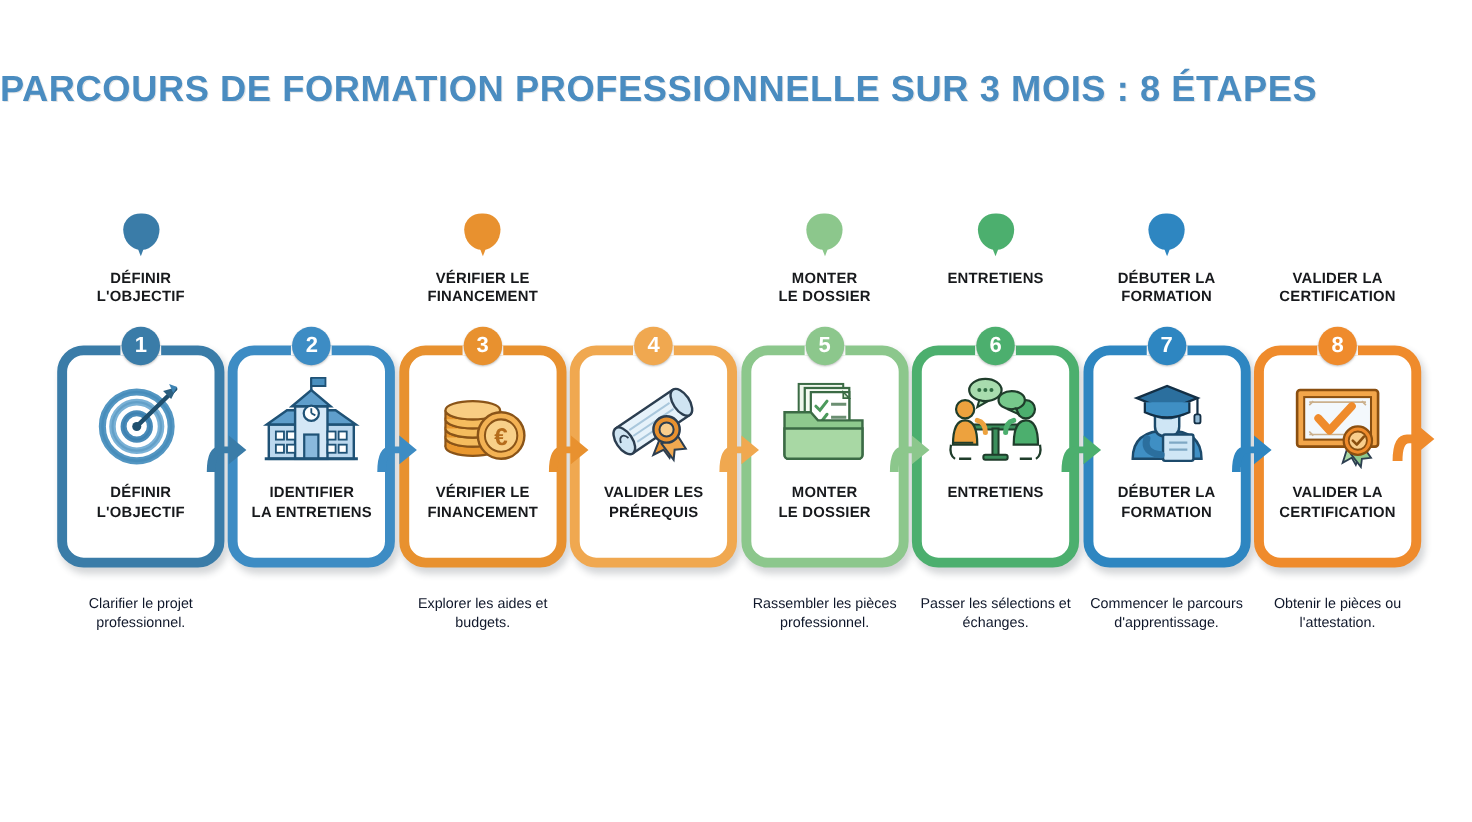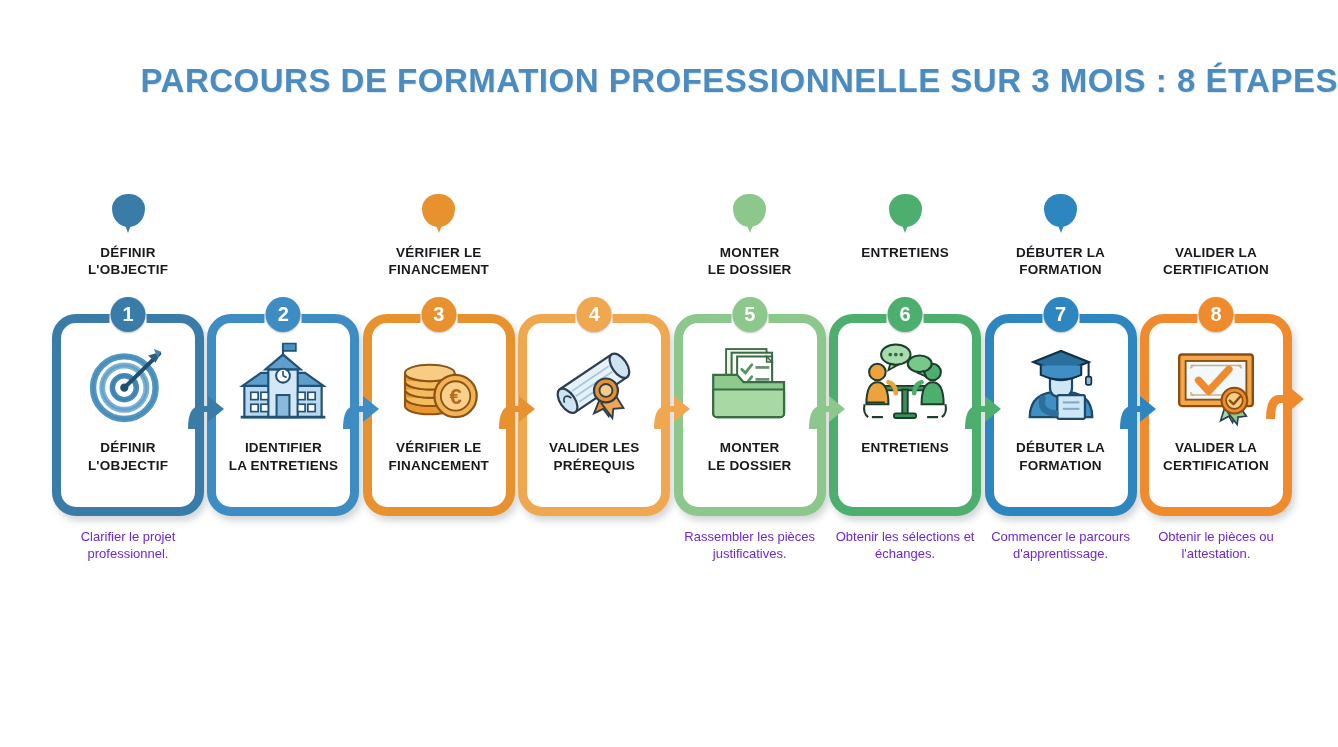--- a/index.html
+++ b/index.html
@@ -12,21 +12,21 @@
   }
   #infographic {
     position: relative;
     width: 1338px;
     height: 747px;
   }
   
   #title {
     position: absolute;
     top: 62px; left: 0; width: 1338px;
-    text-align: right;
+    text-align: left;
     font-size: 33px;
     font-weight: bold;
     letter-spacing: 0.5px;
     color: #4a8cc0;
     text-shadow: 1px 1px 0 rgba(0,0,0,0.10);
   }
   
   #track {
     position: absolute;
     top: 190px; left: 52px;
@@ -124,26 +124,26 @@
     text-align: center;
     font-size: 13.5px;
     font-weight: bold;
     line-height: 1.3;
     color: #17191c;
     letter-spacing: 0.2px;
     padding: 0 2px;
   }
   
   .caption {
-    margin-top: 12px;
+    margin-top: 24px;
     width: 152px;
     text-align: center;
     font-size: 13px;
     line-height: 1.32;
-    color: #6d28d9;
+    color: #0f172a;
   }
   
   .arrow {
     position: absolute;
     top: 197px;
     left: 50%;
     transform: translateX(-50%);
     width: 42px; height: 46px;
     z-index: 5;
   }
@@ -282,20 +282,21 @@
         <circle cx="68" cy="63" r="16" fill="#f8d089" stroke="#8a5418" stroke-width="2"></circle>
         <text x="68" y="72" font-family="Liberation Sans, sans-serif" font-size="24" font-weight="bold" fill="#b56c1c" text-anchor="middle">€</text>
       </svg>
             </div>
             <div class="card-label">
               <div>VÉRIFIER LE</div>
               <div>FINANCEMENT</div>
             </div>
           </div>
         </div>
+        <div class="caption">Explorer les aides et budgets.</div>
       </div>
       <div class="gap">
         <div class="arrow"><svg viewBox="0 0 42 46" width="42" height="46">
             <path d="M3 42 Q3 19 15 19 H23 V9 L39 22 L23 35 V25 H17 Q11 25 11 42 Z" fill="#e8912f"></path>
           </svg></div>
       </div>
       <div class="step">
         <div class="pinwrap"></div>
         <div class="toplabel">
           <div></div>
@@ -360,21 +361,21 @@
         <path d="M10 40 h26 l7 8 h44 v34 a4 4 0 0 1 -4 4 H14 a4 4 0 0 1 -4 -4 Z" fill="#8ec98e" stroke="#3b6b45" stroke-width="2.4"></path>
         <path d="M10 56 h77 v26 a4 4 0 0 1 -4 4 H14 a4 4 0 0 1 -4 -4 Z" fill="#a8d8a4" stroke="#3b6b45" stroke-width="2.4"></path>
       </svg>
             </div>
             <div class="card-label">
               <div>MONTER</div>
               <div>LE DOSSIER</div>
             </div>
           </div>
         </div>
-        <div class="caption">Rassembler les pièces justificatives.</div>
+        <div class="caption">Rassembler les pièces professionnel.</div>
       </div>
       <div class="gap">
         <div class="arrow"><svg viewBox="0 0 42 46" width="42" height="46">
             <path d="M3 42 Q3 19 15 19 H23 V9 L39 22 L23 35 V25 H17 Q11 25 11 42 Z" fill="#8cc78c"></path>
           </svg></div>
       </div>
       <div class="step">
         <div class="pinwrap">
           <div class="pin" style="background:#4caf6e;color:#4caf6e"></div>
         </div>
@@ -410,21 +411,21 @@
         <ellipse cx="66" cy="28" rx="13" ry="9" fill="#76c98b" stroke="#1f3d2b" stroke-width="2.2"></ellipse>
         <path d="M70 36 l3 6 l-9 -4 Z" fill="#76c98b" stroke="#1f3d2b" stroke-width="2"></path>
       </svg>
             </div>
             <div class="card-label">
               <div>ENTRETIENS</div>
               <div></div>
             </div>
           </div>
         </div>
-        <div class="caption">Obtenir les sélections et échanges.</div>
+        <div class="caption">Passer les sélections et échanges.</div>
       </div>
       <div class="gap">
         <div class="arrow"><svg viewBox="0 0 42 46" width="42" height="46">
             <path d="M3 42 Q3 19 15 19 H23 V9 L39 22 L23 35 V25 H17 Q11 25 11 42 Z" fill="#4caf6e"></path>
           </svg></div>
       </div>
       <div class="step">
         <div class="pinwrap">
           <div class="pin" style="background:#2e86c1;color:#2e86c1"></div>
         </div>

